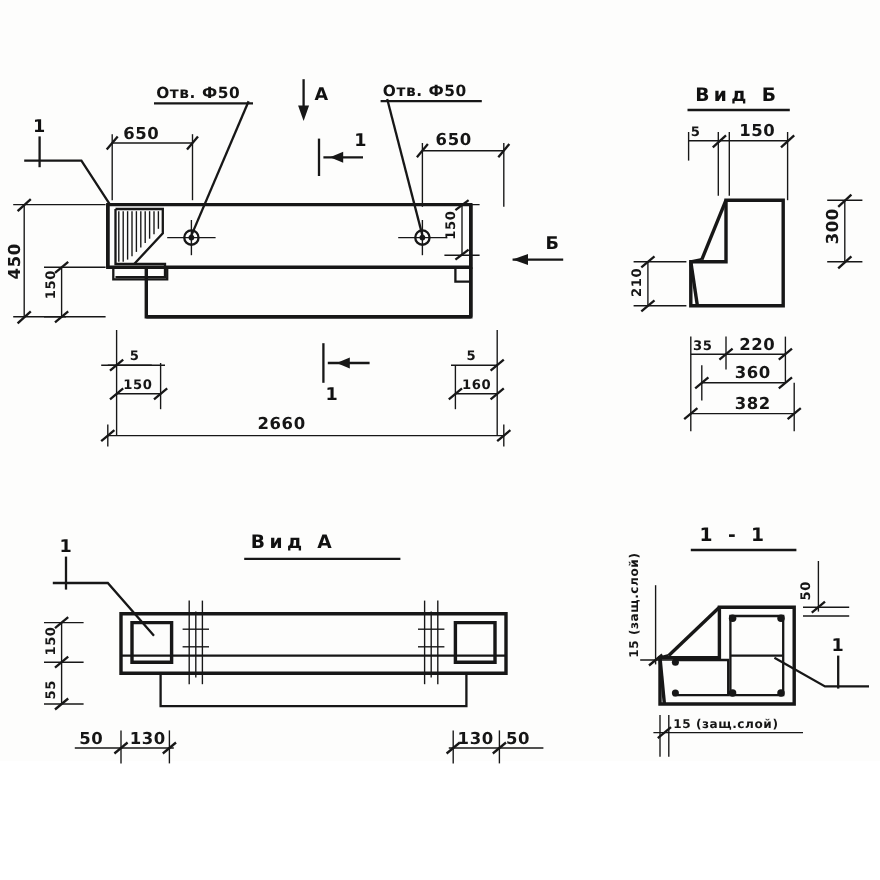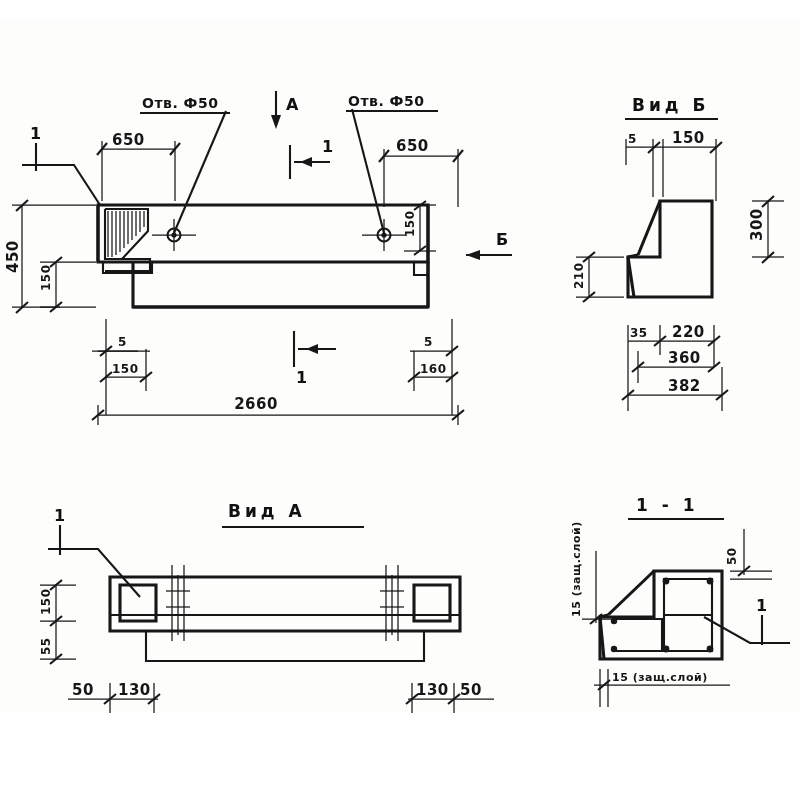--- a/index.html
+++ b/index.html
@@ -1,18 +1,18 @@
 <!DOCTYPE html>
 <html><head>
 <meta charset="utf-8">
 <style>
   html,body{margin:0;padding:0;background:#ffffff;}
   body{width:800px;height:800px;position:relative;overflow:hidden;
        font-family:"DejaVu Sans",sans-serif;}
-  #sheet{position:absolute;left:0;top:0;width:800px;height:692px;background:#fdfdfc;margin-top:19px;}
+  #sheet{position:absolute;left:0;top:0;width:800px;height:692px;background:#fdfdfc;}
   svg{display:block;}
   .dimtxt{font-family:"DejaVu Sans",sans-serif;font-weight:bold;
           font-size:15px;fill:#161616;letter-spacing:.5px;}
   .dimtxt.sm{font-size:12px;}
   .dimtxt.xs{font-size:11px;}
   .title{font-family:"DejaVu Sans",sans-serif;font-weight:bold;
          font-size:17px;fill:#111;letter-spacing:4px;}
   .lbl{font-family:"DejaVu Sans",sans-serif;font-weight:bold;
        font-size:14px;fill:#141414;letter-spacing:.5px;}
   .mark{font-family:"DejaVu Sans",sans-serif;font-weight:bold;

